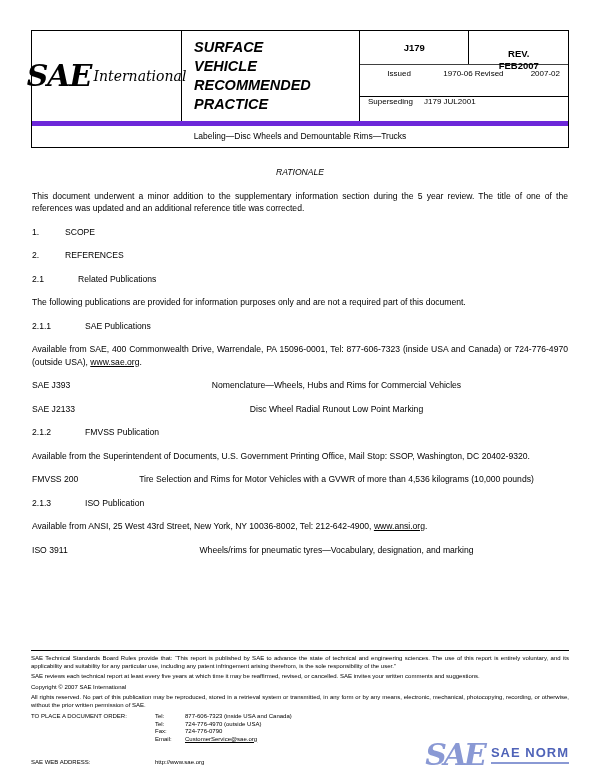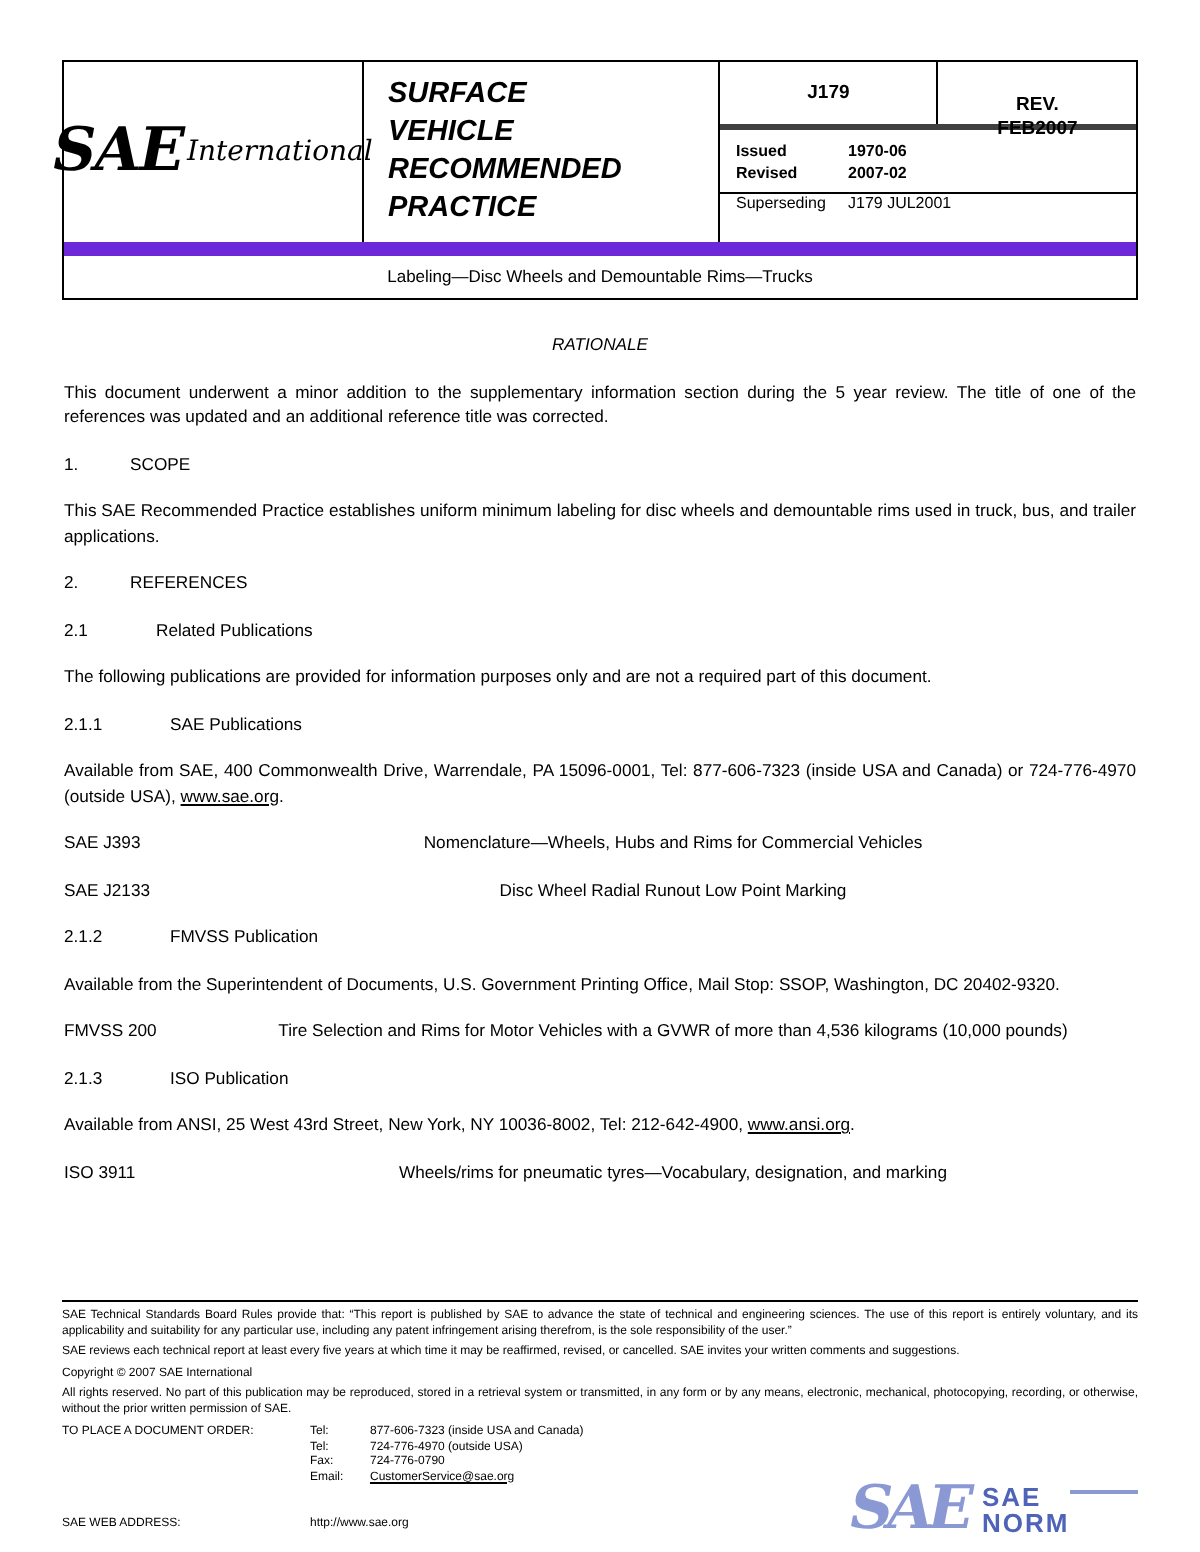--- a/index.html
+++ b/index.html
@@ -39,41 +39,41 @@
   }
   .hd-type {
     width: 178px;
     border-right: 1px solid #000;
     padding: 7px 12px;
     font-weight: bold; font-size: 14.5px; line-height: 19px;
     white-space: pre-line;
     font-style: italic;
   }
   .hd-meta { flex: 1; display: flex; flex-direction: column; font-size: 8px; }
-  .hd-meta-r1 { display: flex; border-bottom: 3px solid #404040; height: 34px; justify-content: space-between; }
+  .hd-meta-r1 { display: flex; border-bottom: 1px solid #404040; height: 34px; justify-content: space-between; }
   .hd-docnum {
     flex: 1.1; border-right: 1px solid #000;
     display: flex; align-items: center; justify-content: center;
     font-weight: bold; font-size: 9.5px;
   }
   .hd-rev {
     flex: 1; display: flex; flex-direction: column;
     align-items: center; justify-content: center;
     font-weight: bold; font-size: 9.5px; line-height: 1.3; margin-top: 25px;
   }
   .hd-meta-r2 {
     border-bottom: 1px solid #000;
     padding: 4px 8px; height: 32px;
-    display: flex; flex-direction: column; justify-content: center; gap: 2px; font-weight: bold;
+    display: flex; flex-direction: row; justify-content: flex-end; gap: 2px;
   }
   .kv { display: flex; }
   .kv .k { width: 56px; flex-shrink: 0; }
   .hd-meta-r3 { flex: 1; padding: 0 8px; display: flex; }
   .hd-title {
-    border-top: 7px solid #6d28d9;
+    border-top: 5px solid #6d28d9;
     text-align: center; font-size: 8.5px; padding: 5px 0 6px;
   }
 
   
   .doc-body {
     position: absolute;
     left: 32px; top: 166px; width: 536px;
     font-size: 8.6px; line-height: 12.5px;
   }
   .doc-body p { margin: 0 0 11px; }
@@ -107,21 +107,21 @@
   .norm-logo {
     position: absolute; right: 0; bottom: 4px;
     display: flex; align-items: center;
   }
   .norm-glyph {
     font-family: "DejaVu Serif", serif;
     font-weight: bold; font-style: italic;
     font-size: 30px; line-height: 1;
     color: #8a99d4; letter-spacing: -3px;
   }
-  .norm-right { display: flex; flex-direction: row; margin-left: 7px; }
+  .norm-right { display: flex; flex-direction: column; margin-left: 7px; }
   .norm-text {
     font-weight: bold; font-size: 13px; line-height: 1;
     color: #4f63b8; letter-spacing: 1px;
   }
   .norm-rule { margin-top: 3px; height: 2px; background: #8a99d4; width: 100%; }
 </style>
 </head>
 <body>
 
 <div class="page">
@@ -162,21 +162,20 @@
     </div>
     <div class="hd-title">Labeling—Disc Wheels and Demountable Rims—Trucks</div>
   </div>
 
   <div class="doc-body">
 
     <p class="centered">RATIONALE</p>
     <p class="just">This document underwent a minor addition to the supplementary information section during the 5 year review. The title of one of the references was updated and an additional reference title was corrected.</p>
 
     <p><span class="hnum w1">1.</span><span>SCOPE</span></p>
-    <p class="just">This SAE Recommended Practice establishes uniform minimum labeling for disc wheels and demountable rims used in truck, bus, and trailer applications.</p>
 
     <p><span class="hnum w1">2.</span><span>REFERENCES</span></p>
 
     <p><span class="hnum w2">2.1</span><span>Related Publications</span></p>
     <p class="just">The following publications are provided for information purposes only and are not a required part of this document.</p>
 
     <p><span class="hnum w3">2.1.1</span><span>SAE Publications</span></p>
     <p class="just"><span>Available from SAE, 400 Commonwealth Drive, Warrendale, PA 15096-0001, Tel: 877-606-7323 (inside USA and Canada) or 724-776-4970 (outside USA), </span><a href="#" class="doc-link">www.sae.org</a><span>.</span></p>
 
     <div class="cite">

